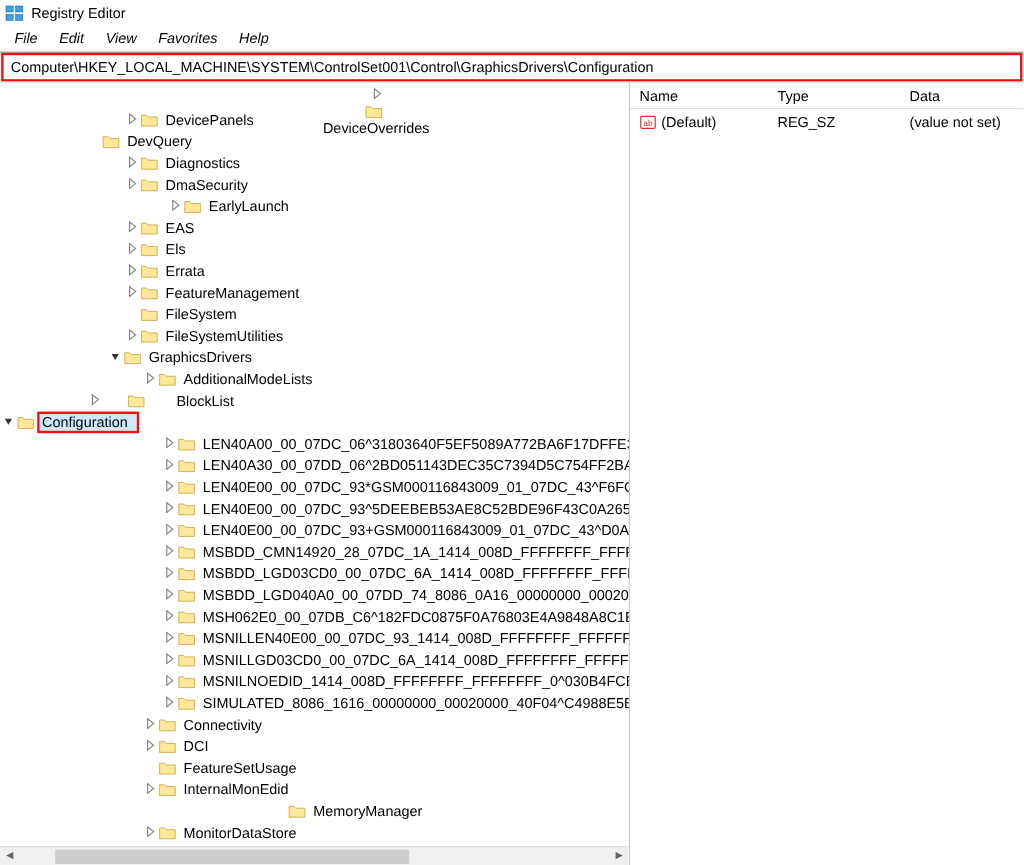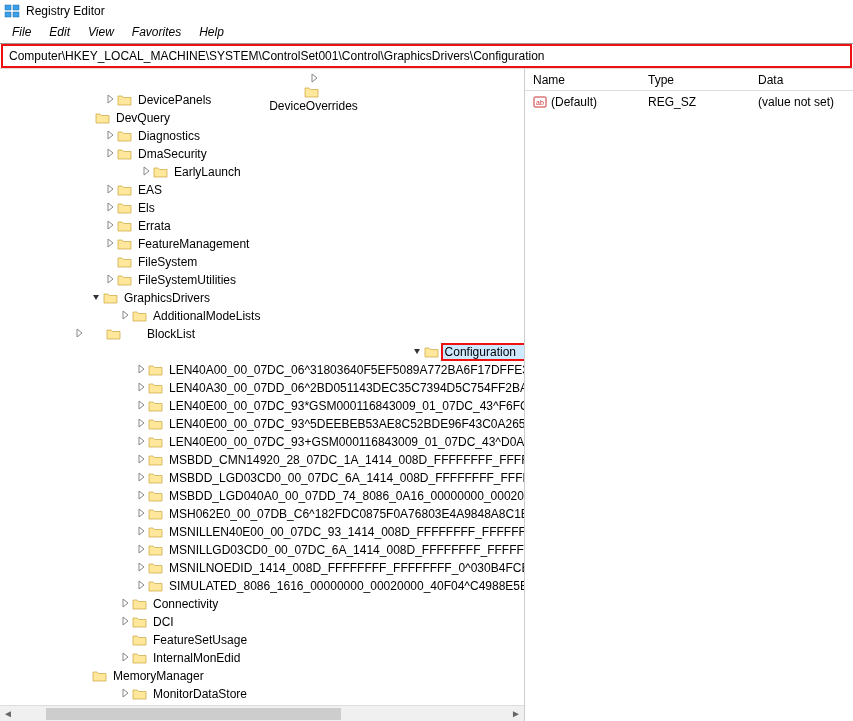--- a/index.html
+++ b/index.html
@@ -194,21 +194,21 @@
           <span class="expander"><svg width="10" height="10" viewBox="0 0 10 10">
               <path d="M3 1 L8 5 L3 9 Z" fill="none" stroke="#888" stroke-width="1"></path>
             </svg></span>
           <span class="folder-icon">
             <svg width="16" height="14" viewBox="0 0 16 14">
               <path d="M1 3 L5 3 L6.5 4.5 L14 4.5 L14 12 L1 12 Z" fill="#ffe79c" stroke="#caa33a" stroke-width="0.7"></path>
             </svg>
           </span>
           <span class="label">DevicePanels</span>
         </div>
-        <div class="tree-row" style="padding-left: 71px; margin-left: 10px;">
+        <div class="tree-row" style="padding-left: 71px;">
           <span class="expander"></span>
           <span class="folder-icon">
             <svg width="16" height="14" viewBox="0 0 16 14">
               <path d="M1 3 L5 3 L6.5 4.5 L14 4.5 L14 12 L1 12 Z" fill="#ffe79c" stroke="#caa33a" stroke-width="0.7"></path>
             </svg>
           </span>
           <span class="label">DevQuery</span>
         </div>
         <div class="tree-row" style="padding-left: 103px;">
           <span class="expander"><svg width="10" height="10" viewBox="0 0 10 10">
@@ -333,21 +333,21 @@
           <span class="expander"><svg width="10" height="10" viewBox="0 0 10 10">
               <path d="M3 1 L8 5 L3 9 Z" fill="none" stroke="#888" stroke-width="1"></path>
             </svg></span>
           <span class="folder-icon">
             <svg width="16" height="14" viewBox="0 0 16 14">
               <path d="M1 3 L5 3 L6.5 4.5 L14 4.5 L14 12 L1 12 Z" fill="#ffe79c" stroke="#caa33a" stroke-width="0.7"></path>
             </svg>
           </span>
           <span class="label">BlockList</span>
         </div>
-        <div class="tree-row selected" style="padding-left: 104px; justify-content: flex-end;">
+        <div class="tree-row selected" style="">
           <span class="expander open"><svg width="10" height="10" viewBox="0 0 10 10">
               <path d="M2 3 L8 3 L5 8 Z" fill="#333"></path>
             </svg></span>
           <span class="folder-icon">
             <svg width="16" height="14" viewBox="0 0 16 14">
               <path d="M1 3 L5 3 L6.5 4.5 L14 4.5 L14 12 L1 12 Z" fill="#ffe79c" stroke="#caa33a" stroke-width="0.7"></path>
             </svg>
           </span>
           <span class="label">Configuration</span>
         </div>
@@ -529,21 +529,21 @@
           <span class="expander"><svg width="10" height="10" viewBox="0 0 10 10">
               <path d="M3 1 L8 5 L3 9 Z" fill="none" stroke="#888" stroke-width="1"></path>
             </svg></span>
           <span class="folder-icon">
             <svg width="16" height="14" viewBox="0 0 16 14">
               <path d="M1 3 L5 3 L6.5 4.5 L14 4.5 L14 12 L1 12 Z" fill="#ffe79c" stroke="#caa33a" stroke-width="0.7"></path>
             </svg>
           </span>
           <span class="label">InternalMonEdid</span>
         </div>
-        <div class="tree-row" style="padding-left: 78px;">
+        <div class="tree-row" style="padding-left: 56px; justify-content: center;">
           <span class="expander"></span>
           <span class="folder-icon">
             <svg width="16" height="14" viewBox="0 0 16 14">
               <path d="M1 3 L5 3 L6.5 4.5 L14 4.5 L14 12 L1 12 Z" fill="#ffe79c" stroke="#caa33a" stroke-width="0.7"></path>
             </svg>
           </span>
           <span class="label">MemoryManager</span>
         </div>
         <div class="tree-row" style="padding-left: 118px;">
           <span class="expander"><svg width="10" height="10" viewBox="0 0 10 10">

